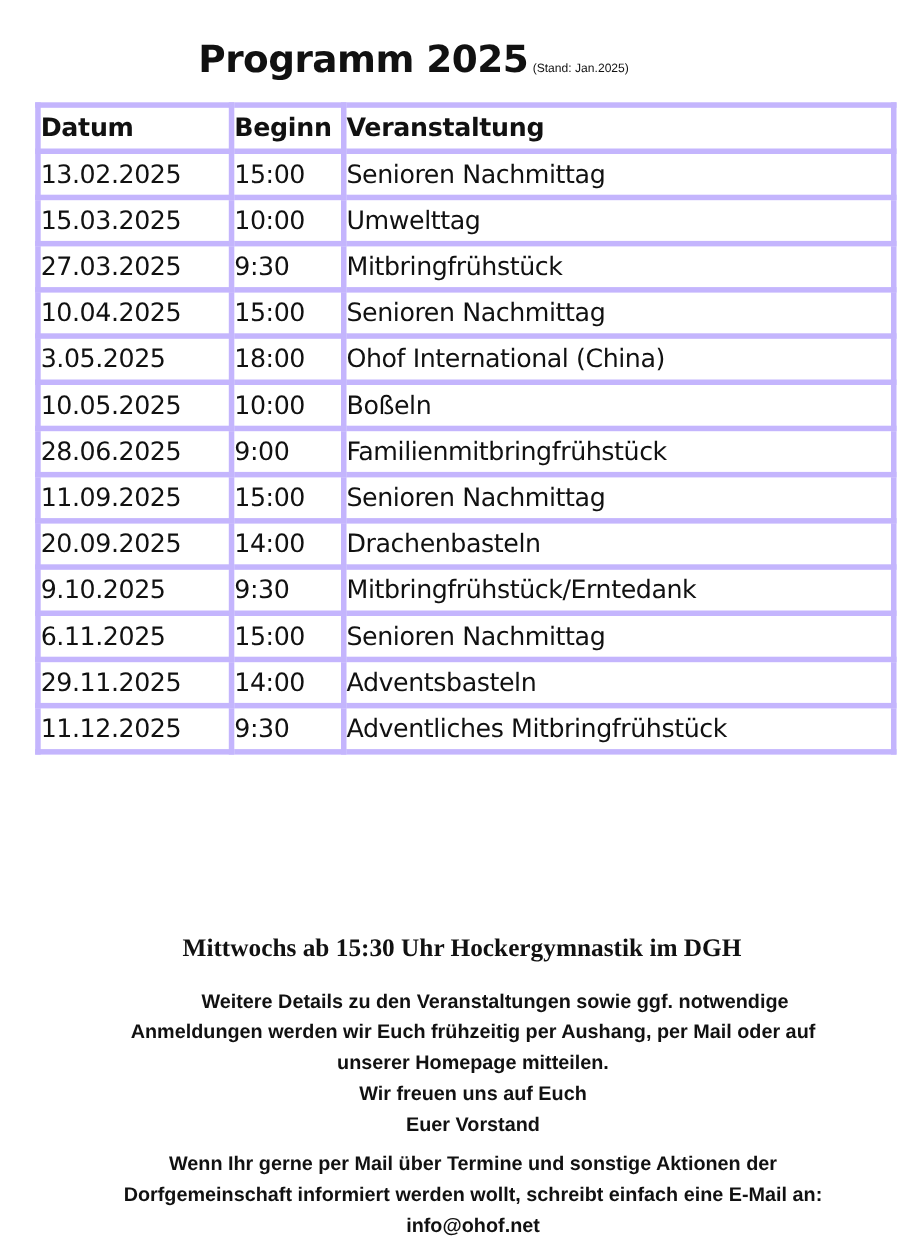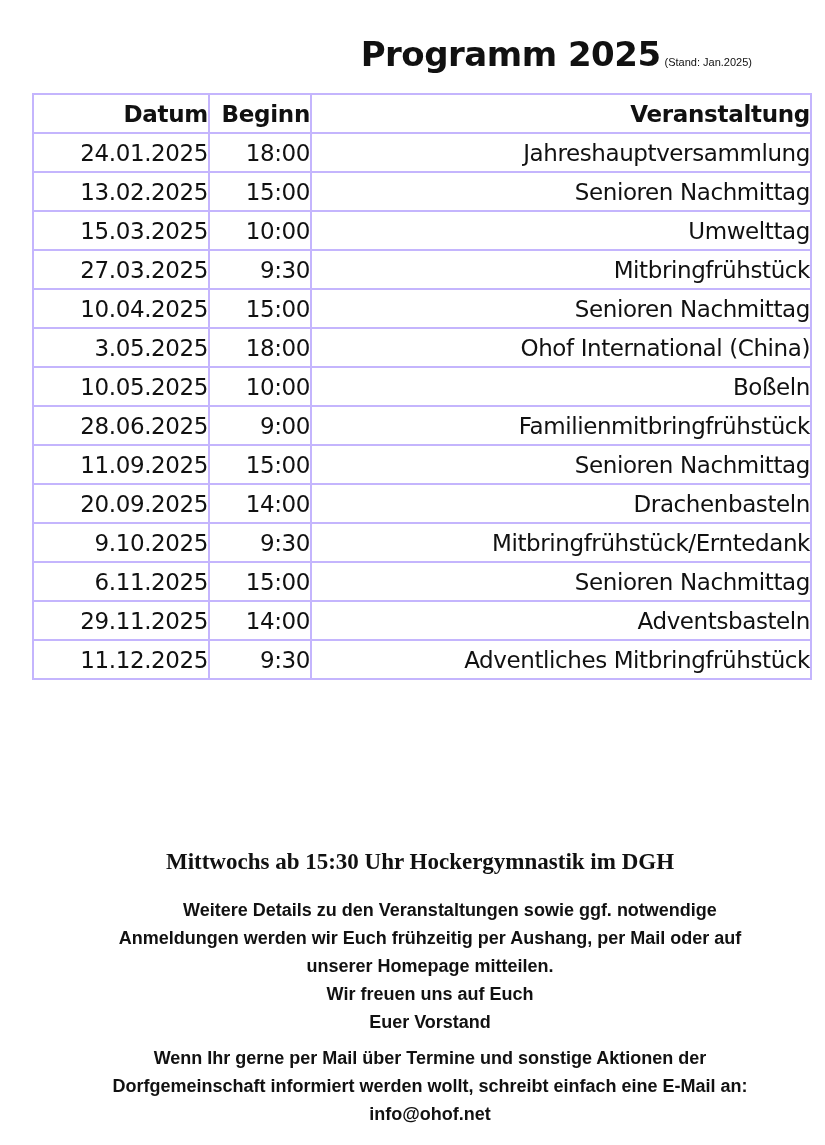--- a/index.html
+++ b/index.html
@@ -1,24 +1,24 @@
 <!DOCTYPE html>
 <html><head>
   <meta charset="utf-8">
   <style>
     html, body { margin: 0; padding: 0; background: #ffffff; }
     body { width: 825px; height: 1145px; position: relative; overflow: hidden; color: #111; font-family: "Liberation Sans", sans-serif; }
-    .title-wrap { position: absolute; top: 34px; left: 0; width: 752px; text-align: right; white-space: nowrap; }
+    .title-wrap { position: absolute; top: 34px; left: 0; width: 752px; text-align: center; white-space: nowrap; }
     .title { font-family: "DejaVu Sans", sans-serif; font-weight: bold; font-size: 34px; letter-spacing: -0.5px; color: #111; }
     .stand { font-family: "Liberation Sans", sans-serif; font-size: 11px; margin-left: 4px; color: #111; }
     table.prog { position: absolute; top: 93px; left: 32px; width: 778px; border-collapse: collapse; table-layout: fixed; }
     table.prog col.c1 { width: 176px; }
     table.prog col.c2 { width: 102px; }
     table.prog col.c3 { width: 500px; }
-    table.prog th, table.prog td { border: 2px solid #c4b5fd; height: 37px; padding: 0; text-align: right; vertical-align: middle; }
+    table.prog th, table.prog td { border: 5px solid #c4b5fd; height: 37px; padding: 0; text-align: left; vertical-align: middle; }
     table.prog th { font-family: "DejaVu Sans", sans-serif; font-weight: bold; font-size: 23px; letter-spacing: -0.3px; }
     table.prog td { font-family: "DejaVu Sans", sans-serif; font-size: 23px; letter-spacing: -0.4px; }
     .notice { position: absolute; top: 849px; left: 0; width: 840px; text-align: center; font-family: "Liberation Serif", serif; font-weight: bold; font-size: 23px; }
     .info { position: absolute; left: 0; width: 860px; text-align: center; font-family: "Liberation Sans", sans-serif; font-weight: bold; font-size: 18px; line-height: 28px; }
     .info1 { top: 896px; }
     .info2 { top: 1044px; }
     .line { display: block; }
     .indent { padding-left: 40px; }
   </style>
 </head>
@@ -35,25 +35,20 @@
       <col class="c3">
     </colgroup>
   <thead>
     <tr>
       <th>Datum</th>
       <th>Beginn</th>
       <th>Veranstaltung</th>
     </tr>
   </thead>
   <tbody>
-    <tr>
-        <td>24.01.2025</td>
-        <td>18:00</td>
-        <td>Jahreshauptversammlung</td>
-      </tr>
     <tr>
         <td>13.02.2025</td>
         <td>15:00</td>
         <td>Senioren Nachmittag</td>
       </tr>
     <tr>
         <td>15.03.2025</td>
         <td>10:00</td>
         <td>Umwelttag</td>
       </tr>

